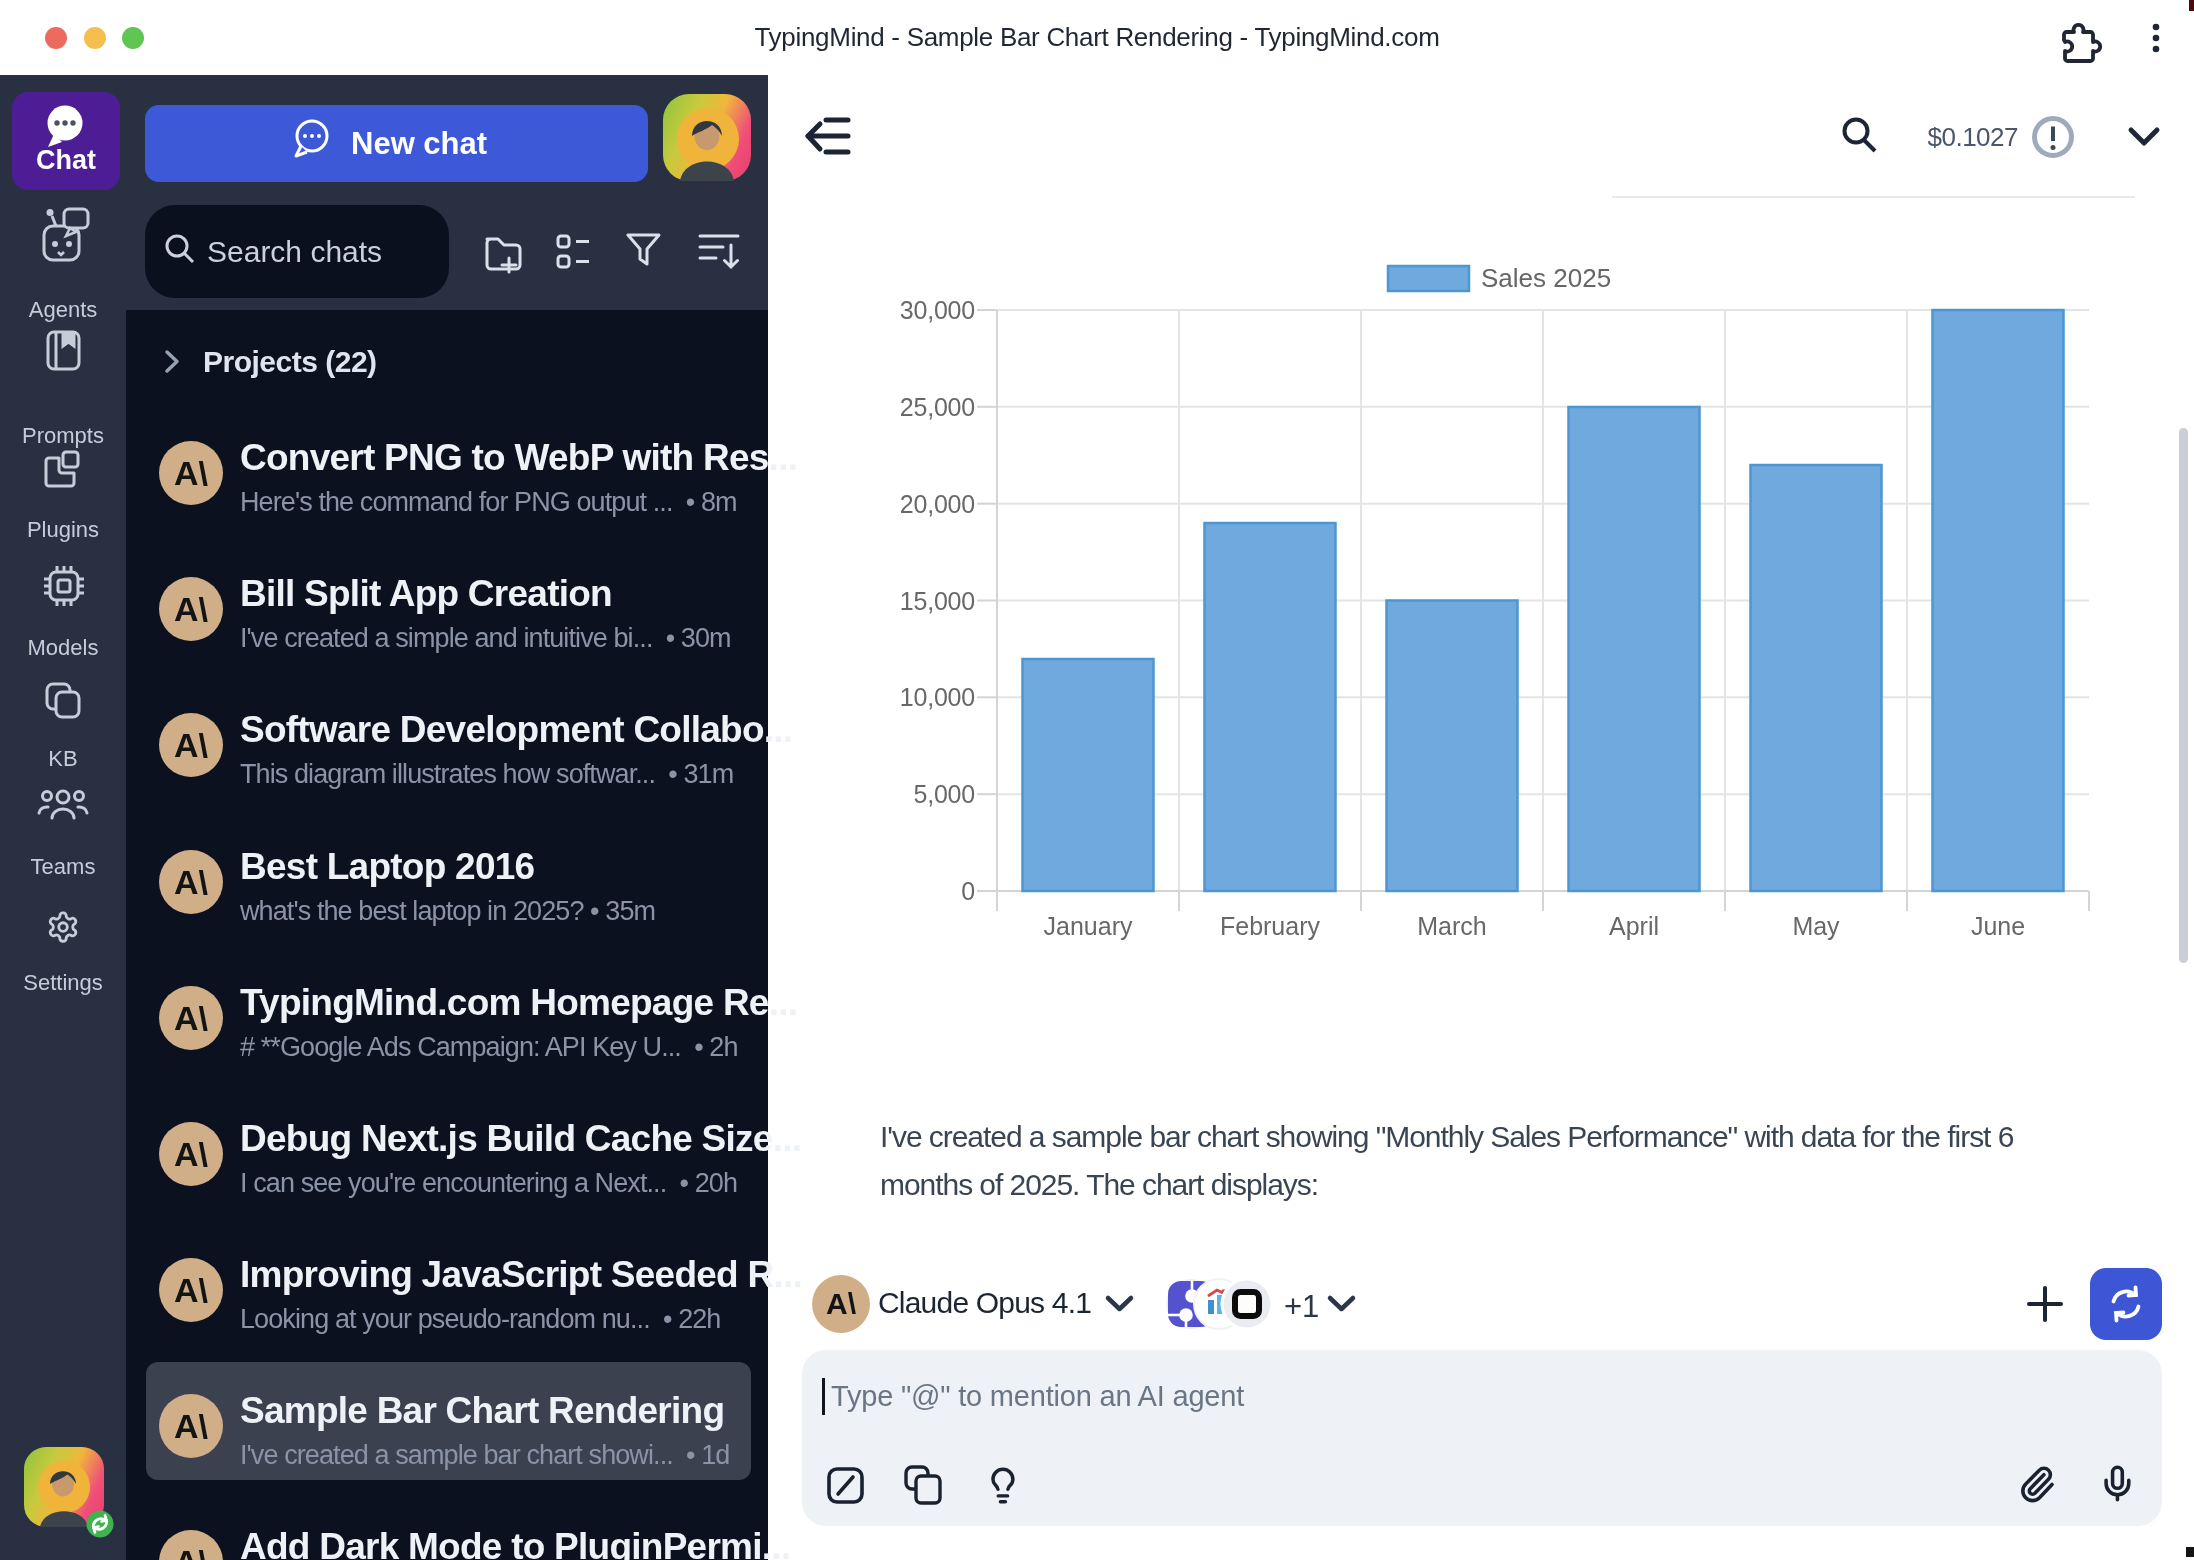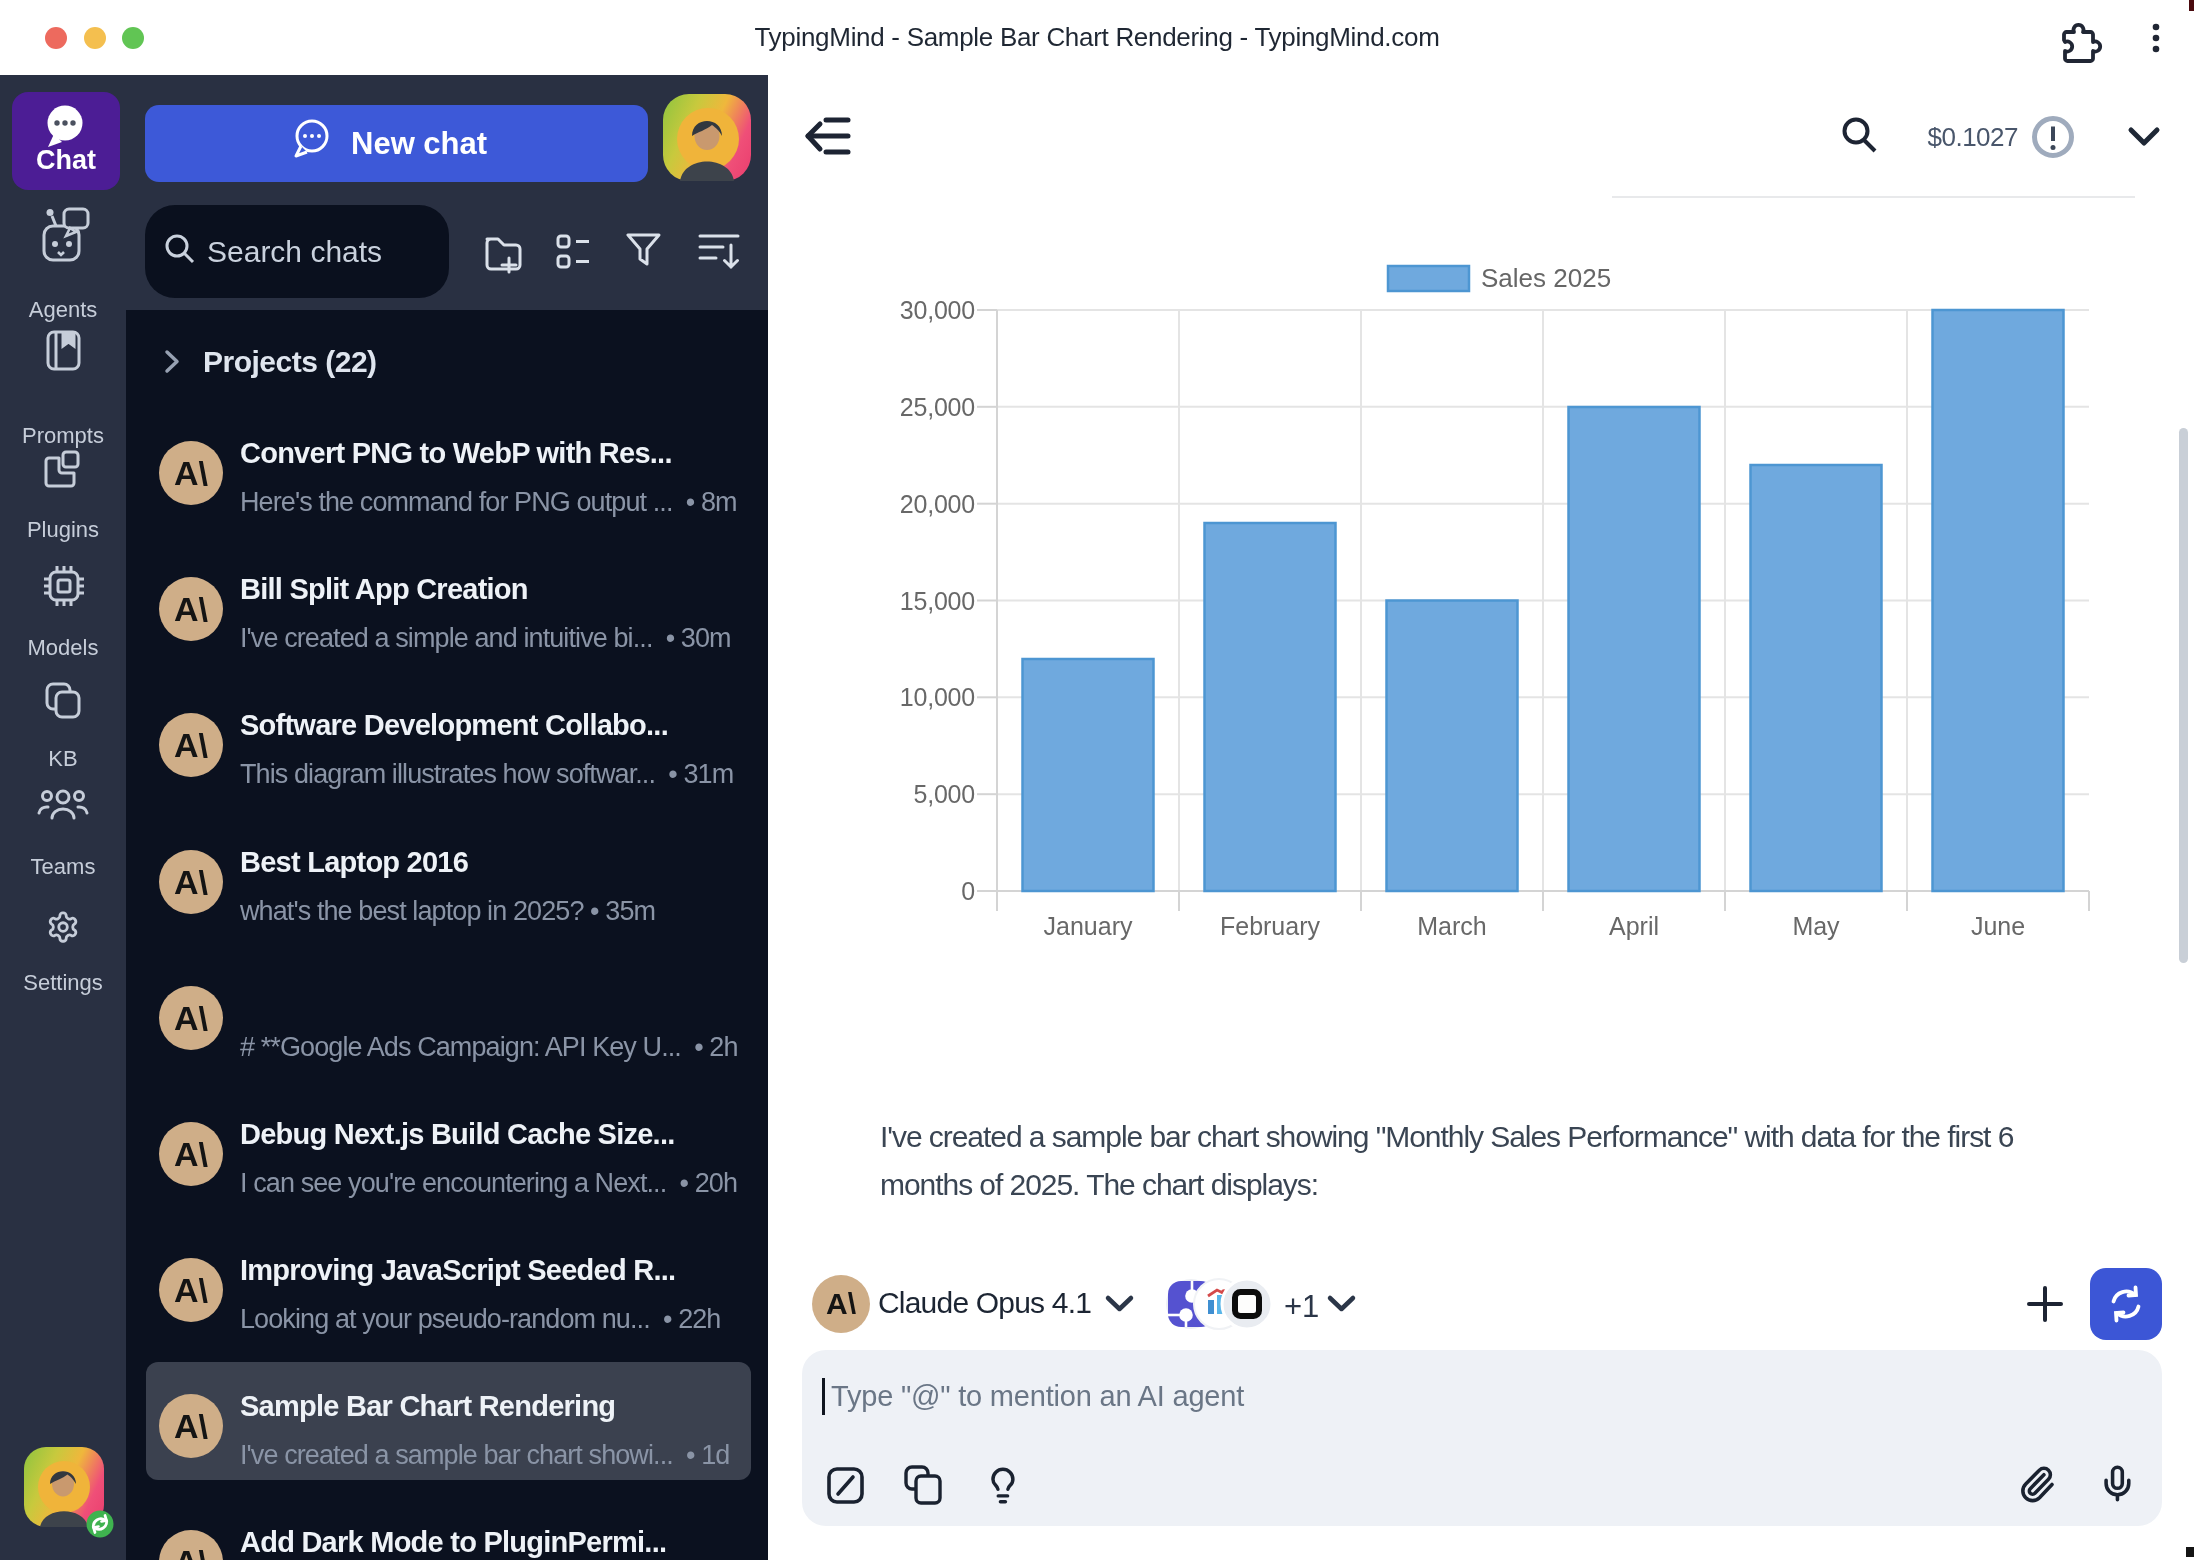--- a/index.html
+++ b/index.html
@@ -29,21 +29,21 @@
   #botavatar { left:24px; top:1447px; width:80px; height:80px; border-radius:22px; overflow:hidden;
      background:linear-gradient(115deg,#8cc43f 0%,#c8c93d 30%,#efb73c 52%,#ef4f78 78%,#ea3d6e 100%); }
 
   
   #projects { left:203px; top:345px; font-size:30px; letter-spacing:-0.5px; font-weight:bold; color:#dfe5ee; }
 
   
   .item { left:126px; width:642px; height:136px; }
   .item .av { left:33px; top:4px; width:64px; height:64px; border-radius:50%; background:#cfae88;
      text-align:center; line-height:64px; font-size:34px; font-weight:bold; color:#141414; }
-  .item .t { left:114px; top:0px; font-size:29px; letter-spacing:-0.75px; font-weight:600; color:#eef2f7; white-space:nowrap; }
+  .item .t { left:114px; top:0px; font-size:37px; letter-spacing:-0.75px; font-weight:600; color:#eef2f7; white-space:nowrap; }
   .item .s { left:114px; top:50px; font-size:27px; letter-spacing:-0.9px; color:#8a94a6; white-space:nowrap; }
   #selbg { left:146px; top:1362px; width:605px; height:118px; border-radius:12px; background:#3b414f; }
 
   
   #divider { left:1612px; top:196px; width:523px; height:2px; background:#e8e9eb; }
   #msg { left:880px; top:1113px; font-size:30px; letter-spacing:-1.05px; line-height:48px; color:#3a4553; white-space:nowrap; }
   #price { left:1890px; top:121px; width:128px; height:32px; line-height:32px; text-align:right; font-size:26px; letter-spacing:-0.5px; color:#49566b; }
   #modelav { left:812px; top:1275px; width:58px; height:58px; border-radius:50%; background:#cfae88;
      text-align:center; line-height:58px; font-size:30px; font-weight:bold; color:#141414; }
   #modelname { left:878px; top:1286px; font-size:30px; letter-spacing:-0.8px; font-weight:500; color:#1c2533; }
@@ -108,20 +108,21 @@
     <div class="abs t">Software Development Collabo...</div>
     <div class="abs s">This diagram illustrates how softwar... &nbsp;• 31m</div>
   </div>
   <div class="abs item" style="top:846px;">
     <div class="abs av">A\</div>
     <div class="abs t">Best Laptop 2016</div>
     <div class="abs s">what's the best laptop in 2025? • 35m</div>
   </div>
   <div class="abs item" style="top:982px;">
     <div class="abs av">A\</div>
+    <div class="abs t">TypingMind.com Homepage Re...</div>
     <div class="abs s"># **Google Ads Campaign: API Key U... &nbsp;• 2h</div>
   </div>
   <div class="abs item" style="top:1118px;">
     <div class="abs av">A\</div>
     <div class="abs t">Debug Next.js Build Cache Size...</div>
     <div class="abs s">I can see you're encountering a Next... &nbsp;• 20h</div>
   </div>
   <div class="abs item" style="top:1254px;">
     <div class="abs av">A\</div>
     <div class="abs t">Improving JavaScript Seeded R...</div>

